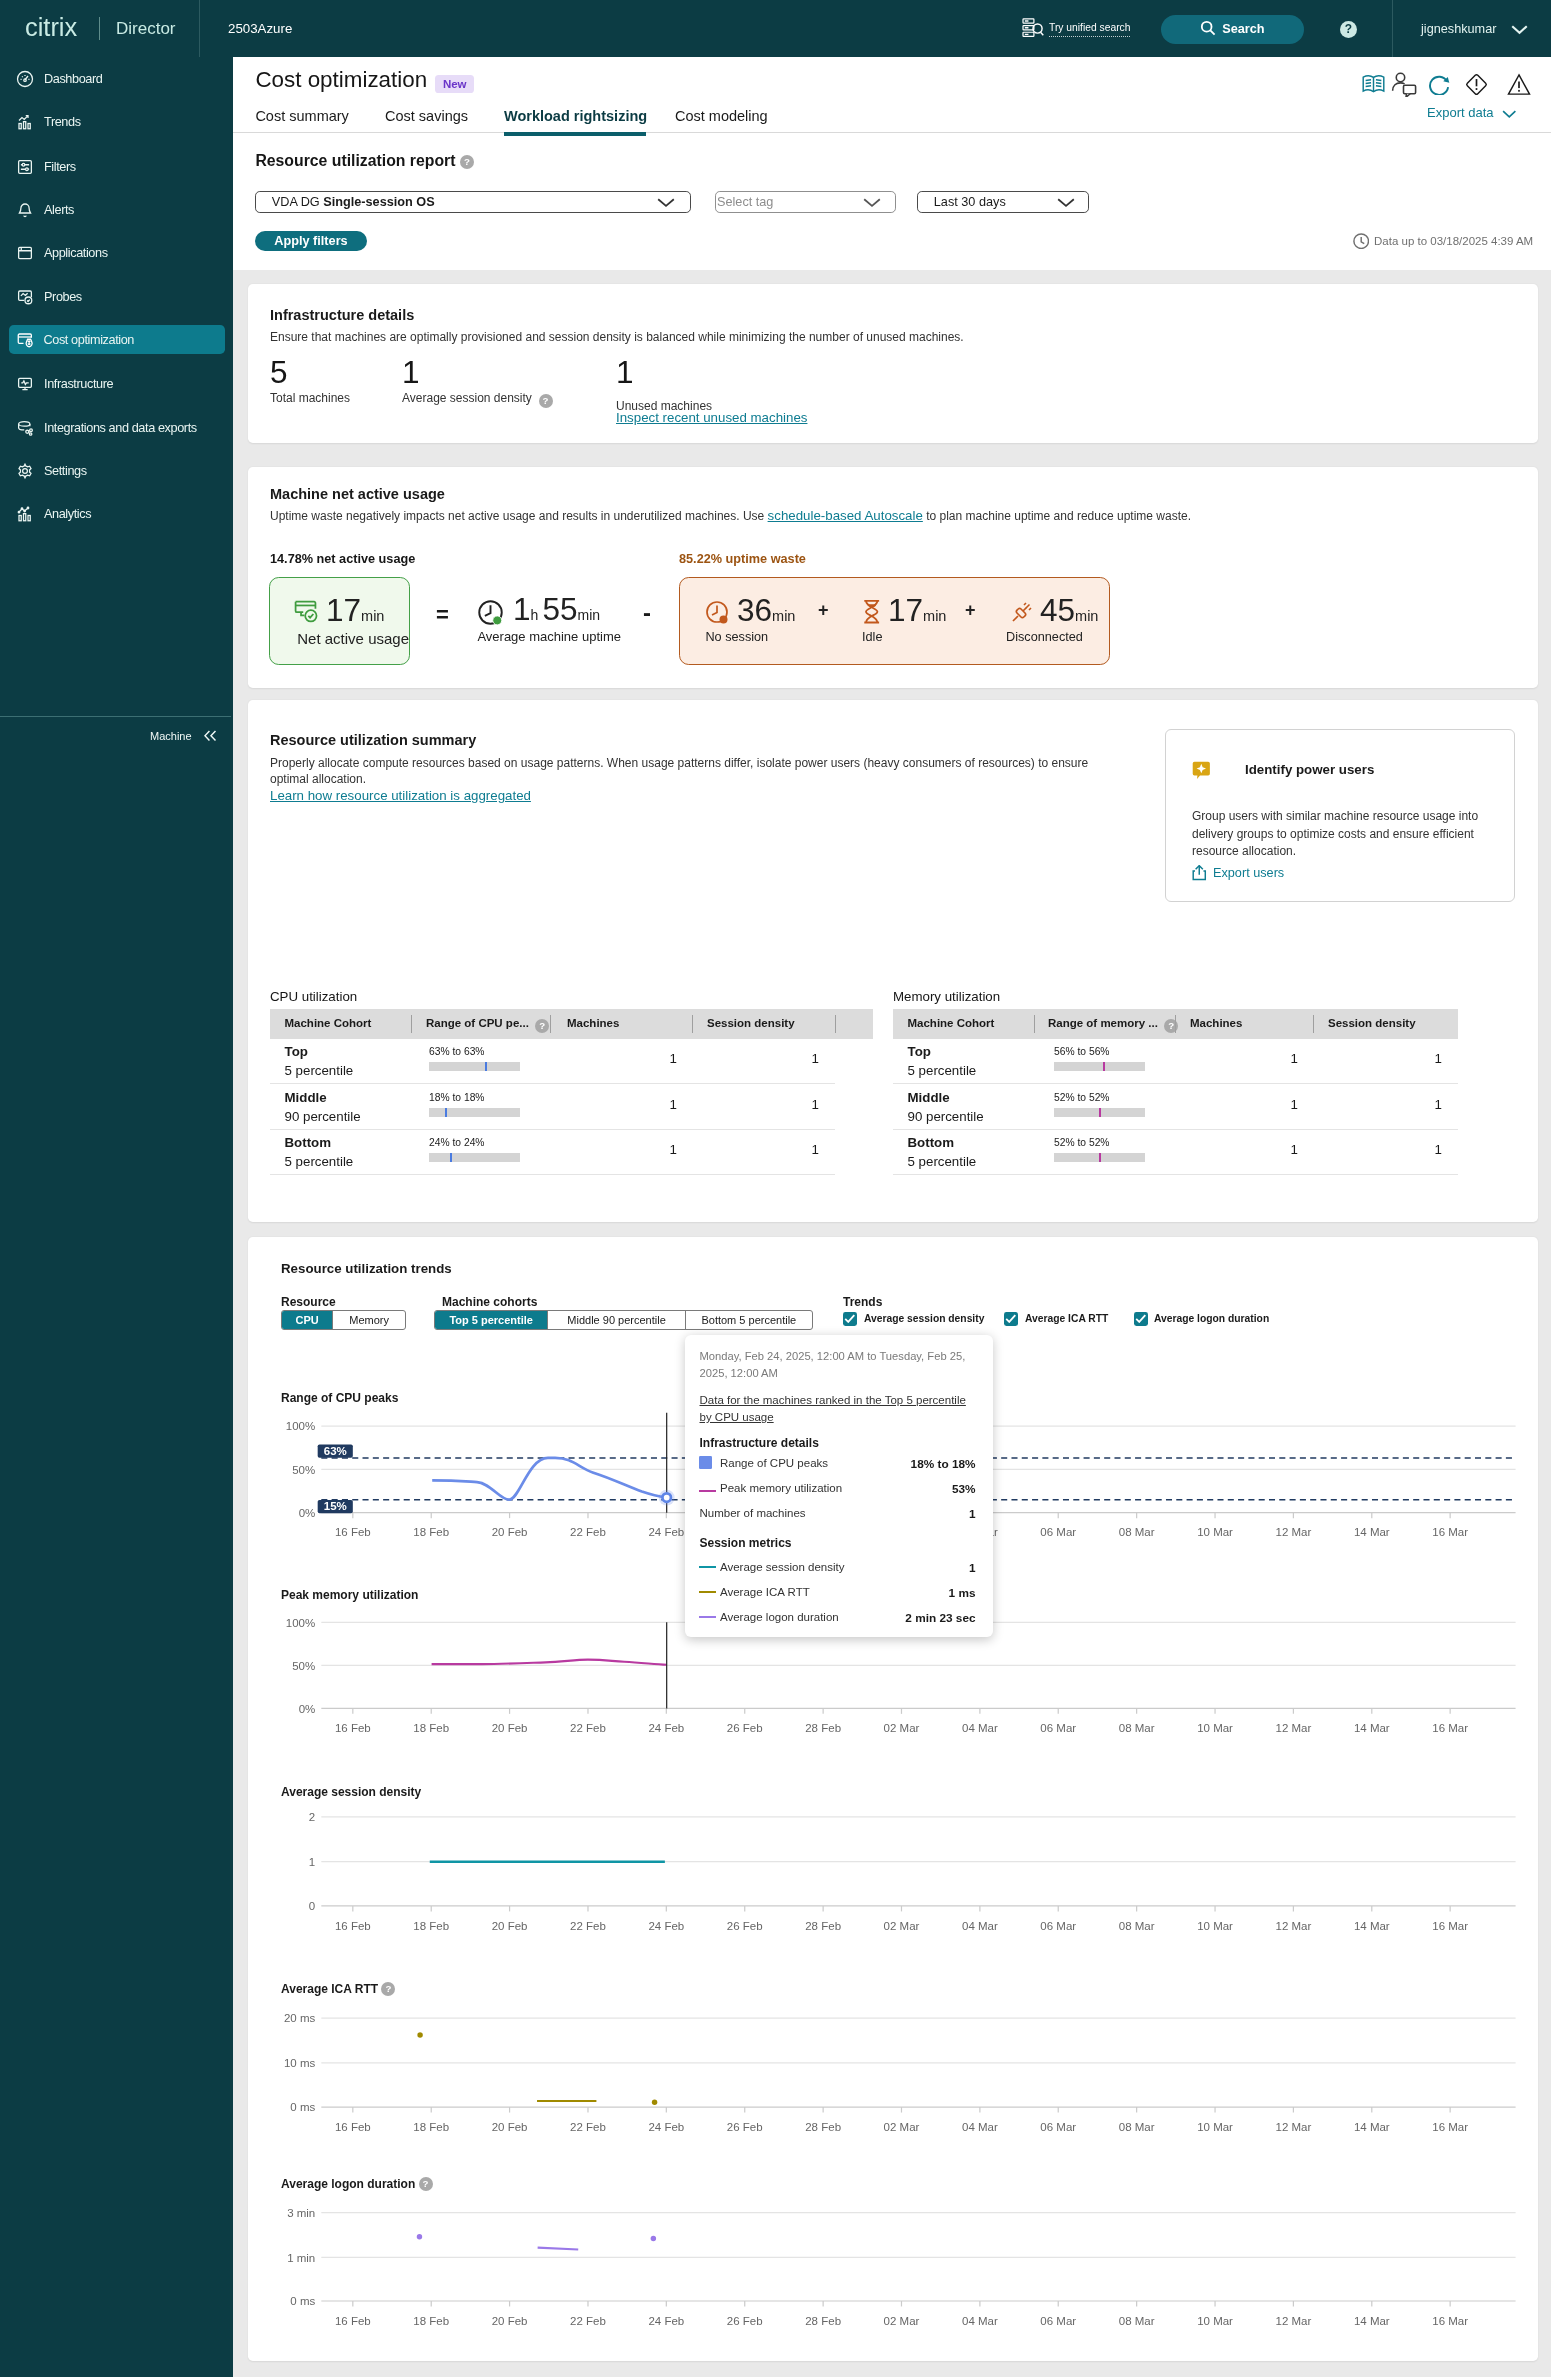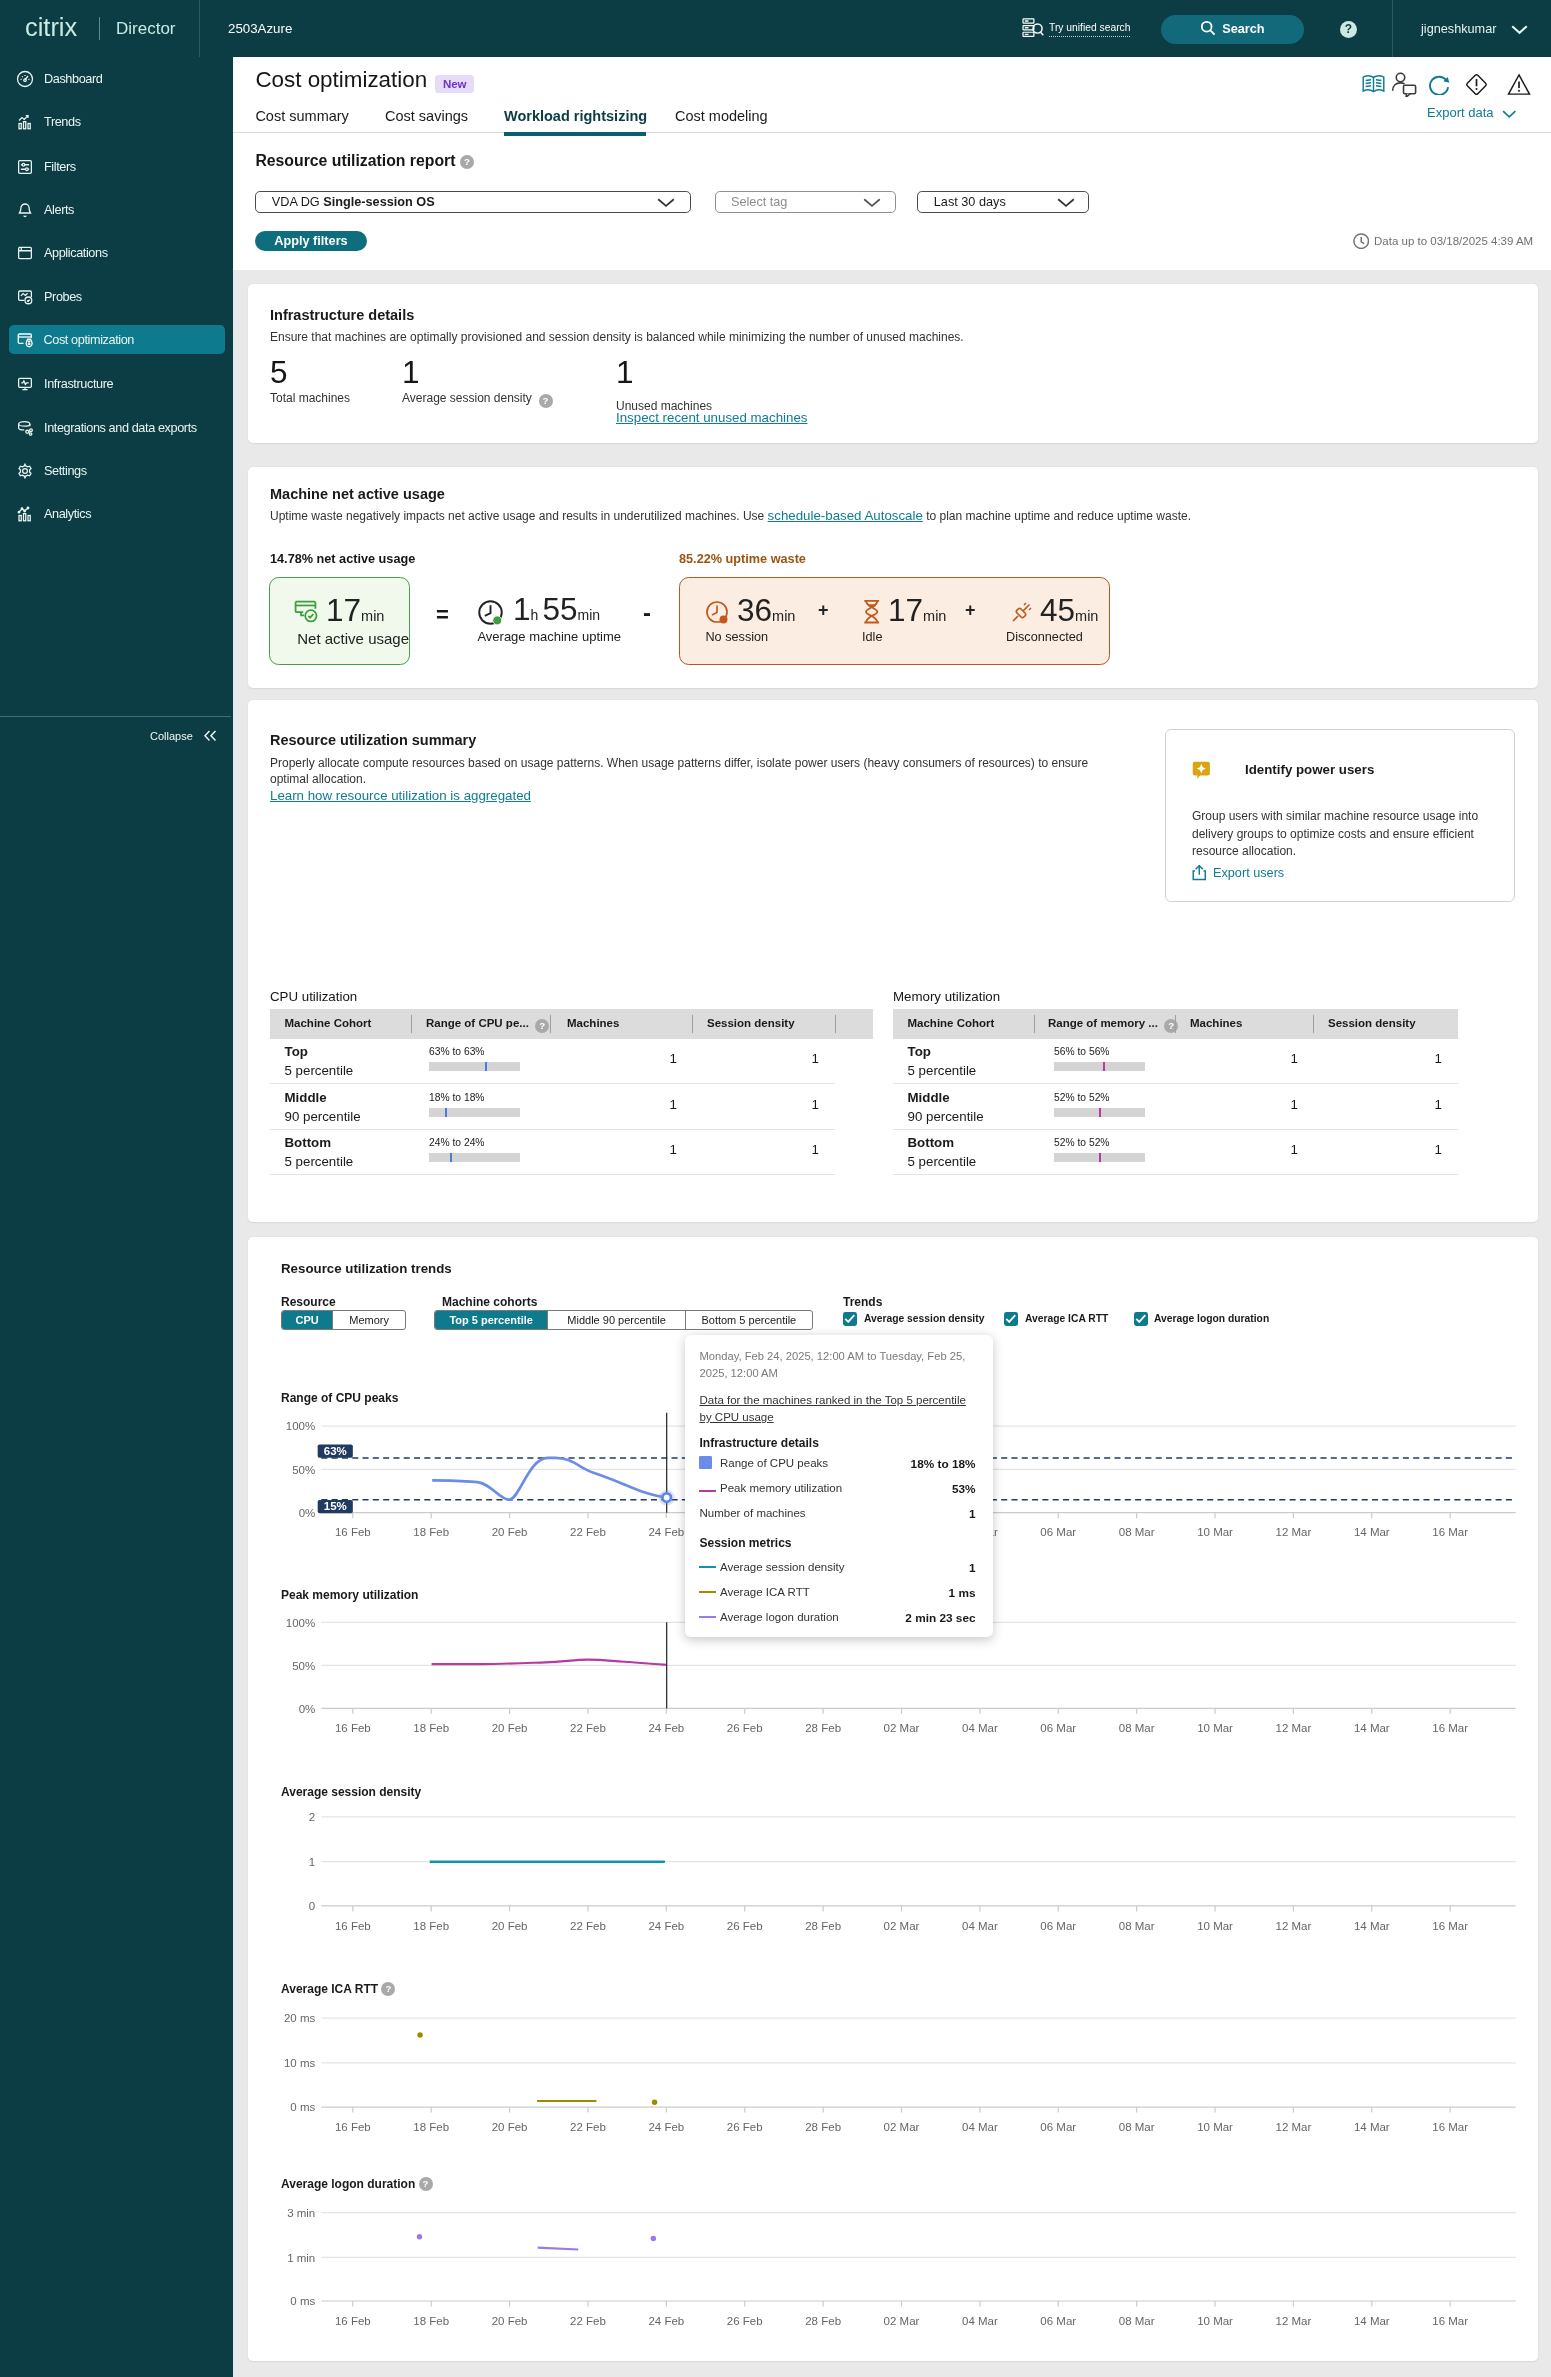--- a/index.html
+++ b/index.html
@@ -194,21 +194,21 @@
             <circle cx="11.5" cy="8" r="1" fill="#eaf5f2"></circle>
             <circle cx="16" cy="4" r="1" fill="#eaf5f2"></circle>
             <rect x="4" y="14" width="3" height="7"></rect>
             <rect x="10" y="11.5" width="3" height="9.5"></rect>
             <rect x="16" y="14" width="3" height="7"></rect>
           </g>
         </svg>
       <span class="ictext">Analytics</span>
       </div>
     <div class="abs" style="left:0px; top:659px; width:231px; height:0.6px; background:rgba(151,205,202,0.35);"></div>
-    <div class="abs" style="left:150px; top:673px; font-size:11px; color:#f0f8f6;">Collapse</div>
+    <div class="abs" style="left:150px; top:673px; font-size:11px; color:#f0f8f6;">Machine</div>
     <svg class="abs" style="left:204px; top:673px;" width="13.3" height="11.5" viewBox="0 0 22 19">
         <g stroke="#f0f8f6" stroke-width="2.4" fill="none">
           <polyline points="9,1.5 1.5,9.5 9,17.5"></polyline>
           <polyline points="19,1.5 11.5,9.5 19,17.5"></polyline>
         </g>
       </svg>
   </div>
 
   <div class="headerband">
     <div class="abs" style="left:22.4px; top:9.7px; font-size:22.4px; color:#161616; font-weight:500;">Cost optimization</div>
@@ -218,21 +218,21 @@
     <div class="abs" style="left:152px; top:51px; font-size:14.5px; color:#1a1a1a;">Cost savings</div>
     <div class="abs" style="left:271px; top:51px; font-size:14.5px; color:#0b3b43; font-weight:bold;">Workload rightsizing</div>
     <div class="abs" style="left:442px; top:51px; font-size:14.5px; color:#1a1a1a;">Cost modeling</div>
     <div class="abs" style="left:271px; top:75px; width:142px; height:4.2px; background:#0b5e6b;"></div>
     <div class="abs" style="left:22.4px; top:95px; font-size:15.8px; font-weight:bold; color:#161616;">Resource utilization report <span class="qmark" style="vertical-align:1.2px;">?</span></div>
 
     <div class="abs" style="left:22px; top:134px; width:436px; height:22.4px; border:1.2px solid #4a4a4a; border-radius:4.8px; background:#fff; font-size:12.7px; line-height:20px; padding-left:15.8px; color:#1a1a1a;">VDA DG <b>Single-session OS</b></div>
     <svg class="abs" style="left:424px; top:141px;" width="18" height="9.7" viewBox="0 0 30 16">
         <polyline points="2,2 15,13 28,2" stroke="#333" stroke-width="3" fill="none"></polyline>
       </svg>
-    <div class="abs" style="left:482px; top:134px; width:181px; height:22.4px; border:1.2px solid #8f8f8f; border-radius:4.8px; background:#fff; font-size:12.7px; line-height:20px; padding-left:15px; color:#8d8d8d;">Select tag</div>
+    <div class="abs" style="left:482px; top:134px; width:181px; height:22.4px; border:1.2px solid #8f8f8f; border-radius:4.8px; background:#fff; font-size:12.7px; line-height:20px; padding-left:1px; color:#8d8d8d;">Select tag</div>
     <svg class="abs" style="left:630px; top:141px;" width="18" height="9.7" viewBox="0 0 30 16">
         <polyline points="2,2 15,13 28,2" stroke="#555" stroke-width="3" fill="none"></polyline>
       </svg>
     <div class="abs" style="left:684px; top:134px; width:172px; height:22.4px; border:1.2px solid #4a4a4a; border-radius:4.8px; background:#fff; font-size:12.7px; line-height:20px; padding-left:15.8px; color:#1a1a1a;">Last 30 days</div>
     <svg class="abs" style="left:824px; top:141px;" width="18" height="9.7" viewBox="0 0 30 16">
         <polyline points="2,2 15,13 28,2" stroke="#333" stroke-width="3" fill="none"></polyline>
       </svg>
     <div class="abs" style="left:22px; top:174px; width:112px; height:20px; background:#0e6e7e; border-radius:10.3px; color:#fff; font-size:12.7px; font-weight:600; text-align:center; line-height:20px;">Apply filters</div>
     <svg class="abs" style="left:1120px; top:176px;" width="16.4" height="16.4" viewBox="0 0 27 27">
         <g stroke="#707070" stroke-width="2.4" fill="none">

